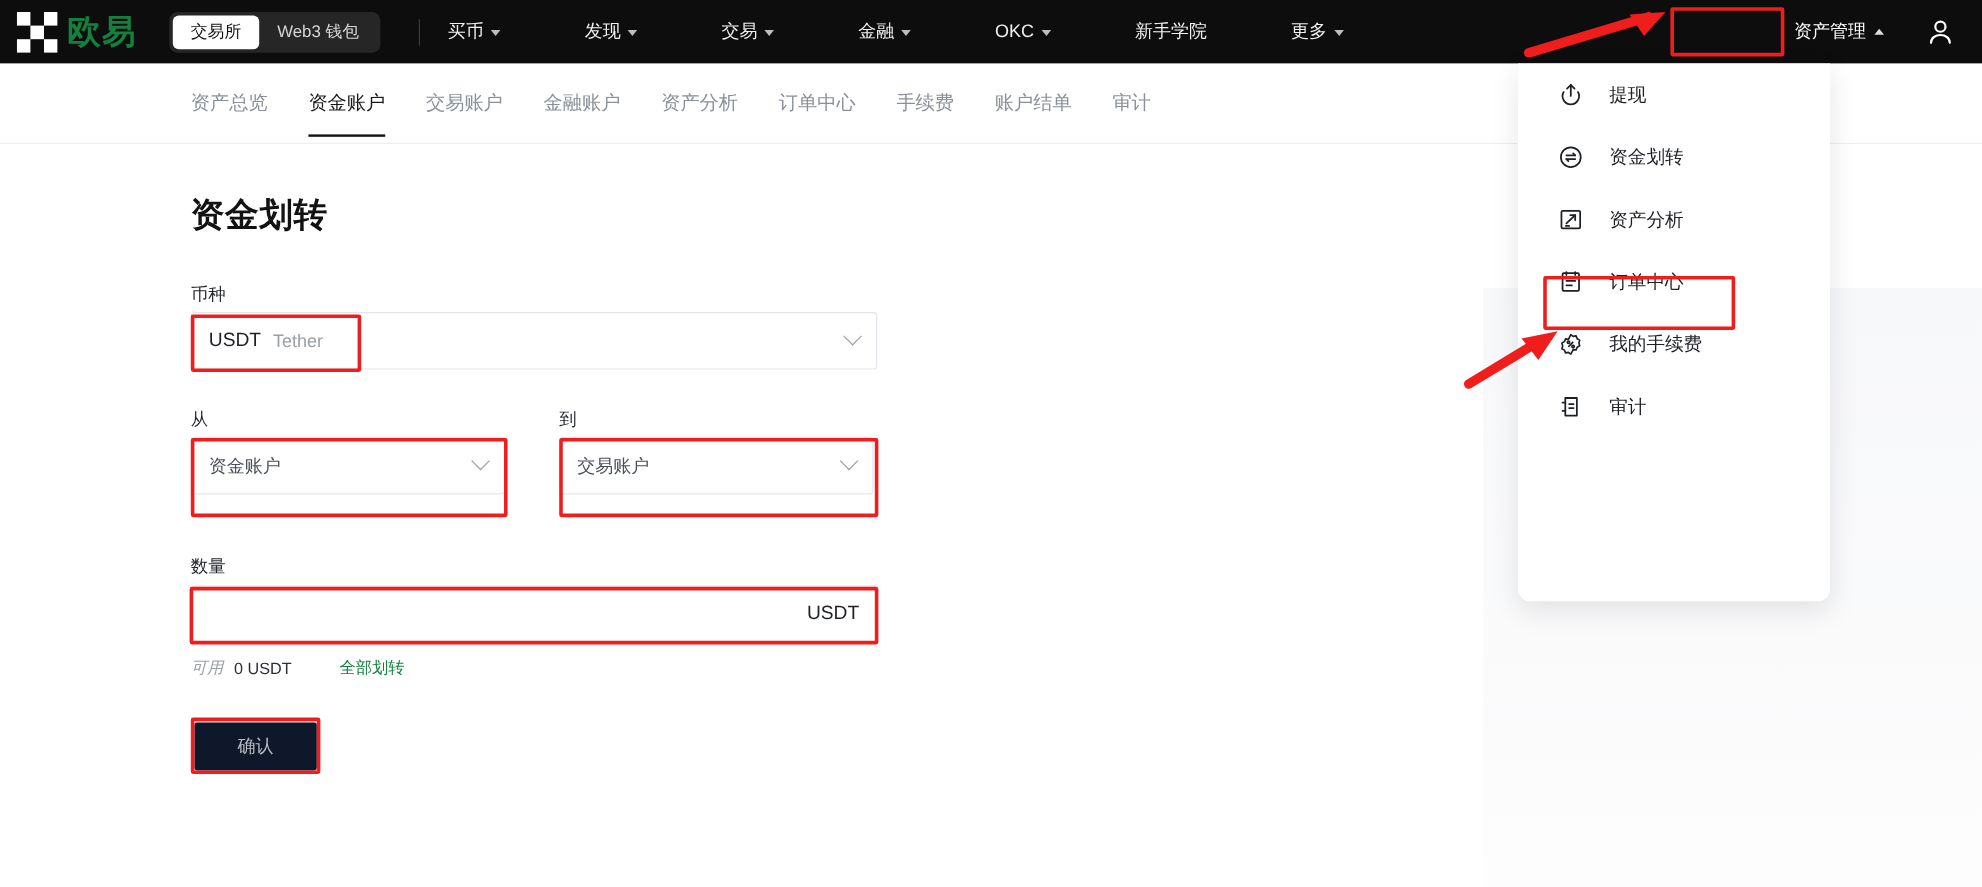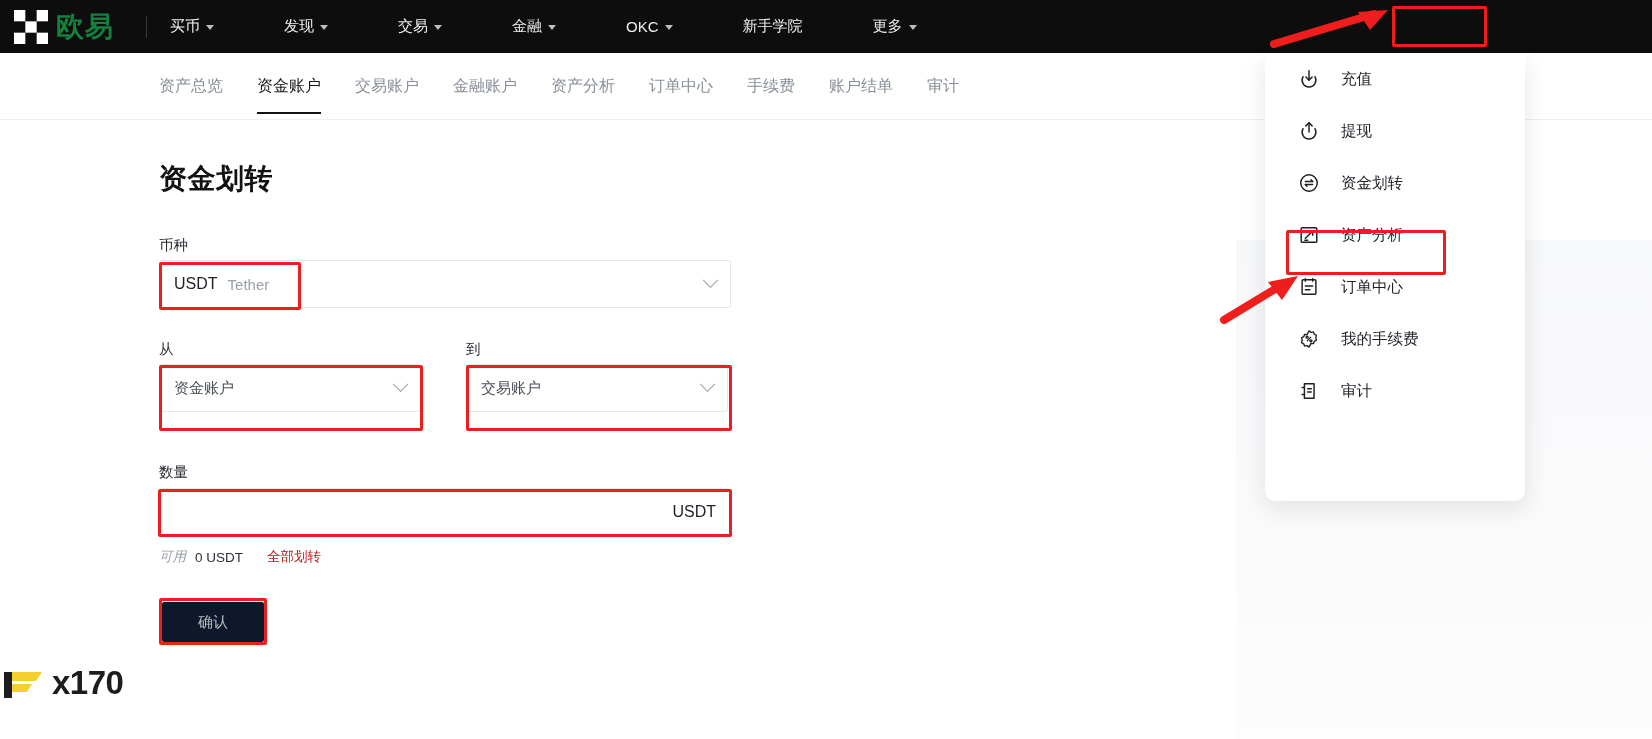--- a/index.html
+++ b/index.html
@@ -128,21 +128,21 @@
     display: flex; align-items: center; justify-content: flex-end; padding: 0 14px;
   }
   .amt-unit { font-size: 16px; color: #1d2025; }
 
   .avail {
     position: absolute; left: 159px; top: 428px;
     display: flex; align-items: center; gap: 9px; font-size: 13.5px;
   }
   .avail-k { color: #9aa0a8; font-style: italic; }
   .avail-v { color: #2b2f36; }
-  .avail-all { color: #b91c1c; margin-left: 15px; }
+  .avail-all { color: #15803d; margin-left: 31px; }
 
   .confirm-btn {
     position: absolute; left: 161px; top: 481px; width: 104px; height: 42px;
     background: #0f172a; border: 1px solid #eceef2; border-radius: 3px;
     display: flex; align-items: center; justify-content: center;
     font-size: 15px; color: #b6bac0;
   }
 
   
   .greypanel {
@@ -194,20 +194,24 @@
       <svg class="brand-mark" viewBox="0 0 30 30">
         <rect x="0" y="0" width="10" height="10" fill="#ffffff"></rect>
         <rect x="20" y="0" width="10" height="10" fill="#ffffff"></rect>
         <rect x="10" y="10" width="10" height="10" fill="#ffffff"></rect>
         <rect x="0" y="20" width="10" height="10" fill="#ffffff"></rect>
         <rect x="20" y="20" width="10" height="10" fill="#ffffff"></rect>
       </svg>
       <span class="brand-name">欧易</span>
     </div>
 
+    <div class="seg">
+      <div class="seg-item active">交易所</div>
+      <div class="seg-item">Web3 钱包</div>
+    </div>
 
     <div class="vdiv"></div>
 
     <div class="mainnav">
       <div class="nav-item">
         <span>买币</span>
         <i class="caret"></i>
       </div>
       <div class="nav-item">
         <span>发现</span>
@@ -227,20 +231,30 @@
       </div>
       <div class="nav-item">
         <span>新手学院</span>
       </div>
       <div class="nav-item">
         <span>更多</span>
         <i class="caret"></i>
       </div>
     </div>
 
+    <div class="topright">
+      <div class="asset-btn">
+        <span>资产管理</span>
+        <i class="caret-up"></i>
+      </div>
+      <svg class="user-icon" width="26" height="26" viewBox="0 0 24 24" fill="none" stroke="#ffffff" stroke-width="1.7" stroke-linecap="round">
+        <circle cx="12" cy="7.6" r="3.9"></circle>
+        <path d="M4.8 20c0-3.6 3.2-6 7.2-6s7.2 2.4 7.2 6"></path>
+      </svg>
+    </div>
   </div>
 
   <div class="tabbar">
     <div class="tabs">
       <div class="tab">资产总览</div>
       <div class="tab active">资金账户</div>
       <div class="tab">交易账户</div>
       <div class="tab">金融账户</div>
       <div class="tab">资产分析</div>
       <div class="tab">订单中心</div>
@@ -295,30 +309,20 @@
       <span class="avail-v">0 USDT</span>
       <span class="avail-all">全部划转</span>
     </div>
 
     <div class="confirm-btn">确认</div>
   </div>
 
   <div class="dropdown">
 
 
-    <div class="dd-item">
-      <span class="dd-ico">
-        <svg width="22" height="22" viewBox="0 0 24 24" fill="none" stroke="#1d2025" stroke-width="1.6" stroke-linecap="round">
-          <path d="M5.5 9.5A7.5 7.5 0 1 0 18.5 9.5"></path>
-          <path d="M12 3v10"></path>
-            <path d="M8.6 9.8 12 13.2l3.4-3.4"></path>
-        </svg>
-      </span>
-      <span class="dd-lbl">充值</span>
-    </div>
 
     <div class="dd-item">
       <span class="dd-ico">
         <svg width="22" height="22" viewBox="0 0 24 24" fill="none" stroke="#1d2025" stroke-width="1.6" stroke-linecap="round">
           <path d="M5.5 9.5A7.5 7.5 0 1 0 18.5 9.5"></path>
           <path d="M12 13V3"></path>
             <path d="M8.6 6.4 12 3l3.4 3.4"></path>
         </svg>
       </span>
       <span class="dd-lbl">提现</span>
@@ -399,22 +403,14 @@
   <svg class="arrow arrow-top" viewBox="0 0 130 44">
     <path d="M4 40 L104 10" stroke="#f01d1d" stroke-width="8" stroke-linecap="round" fill="none"></path>
     <path d="M118 6 L88 8 L100 26 Z" fill="#f01d1d"></path>
   </svg>
 
   <svg class="arrow arrow-menu" viewBox="0 0 86 54">
     <path d="M6 48 L62 14" stroke="#f01d1d" stroke-width="8" stroke-linecap="round" fill="none"></path>
     <path d="M80 4 L50 10 L64 28 Z" fill="#f01d1d"></path>
   </svg>
 
-  <div class="wm">
-    <svg width="46" height="42" viewBox="0 0 46 42">
-      <rect x="2" y="10" width="8" height="26" fill="#1d1d1d"></rect>
-      <polygon points="10,10 40,10 34,19 10,19" fill="#f5cf2e"></polygon>
-      <polygon points="10,22 30,22 25,30 10,30" fill="#f5cf2e"></polygon>
-    </svg>
-    <span class="wm-txt">x170</span>
-  </div>
 
 </div>
 
 </body></html>

